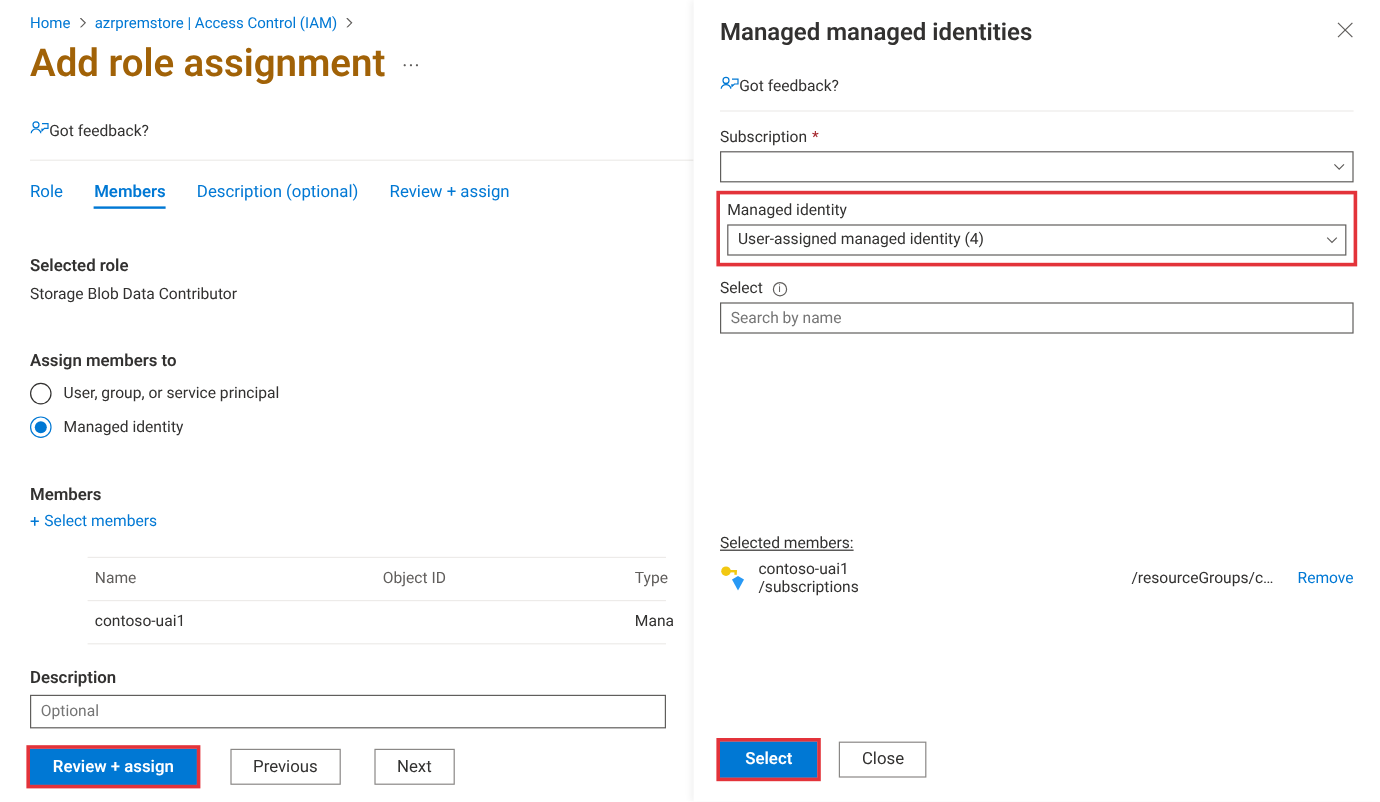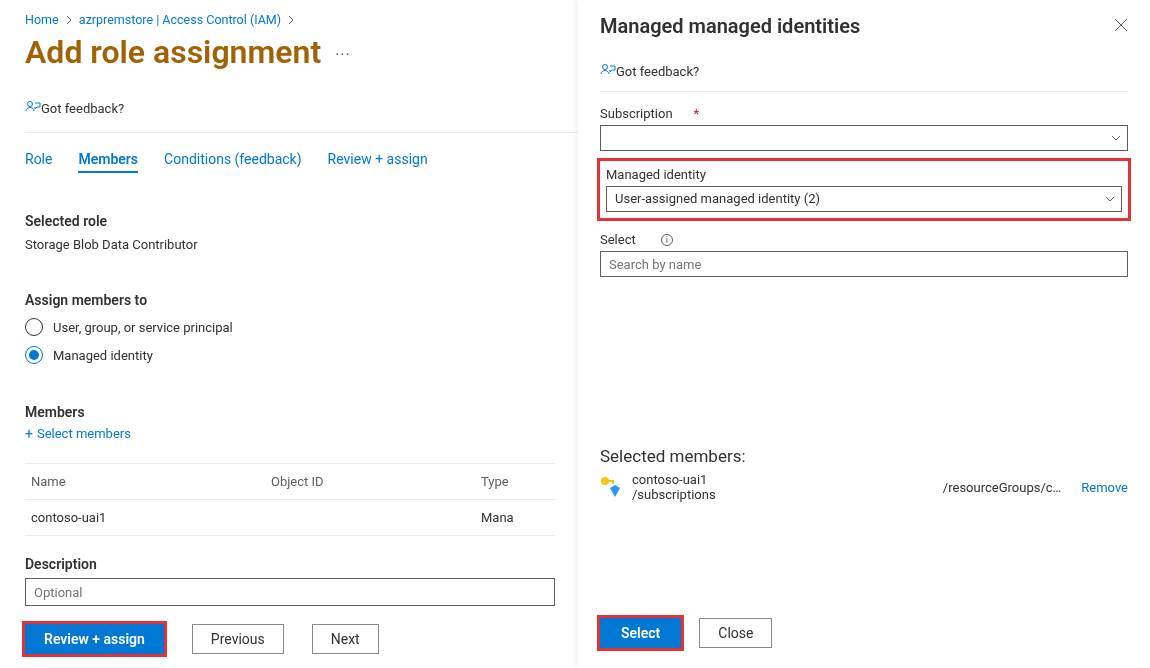--- a/index.html
+++ b/index.html
@@ -85,21 +85,21 @@
   }
   .select-members {
     margin-top:6px;
     color: var(--link-blue);
     display:flex; align-items:center; gap:4px;
     font-size:13px;
   }
   .plus-icon { font-size:14px; line-height:1;}
   .members-table { margin-top: 22px; width: 530px;}
   .members-table .thead, .members-table .trow {
-    display:flex; padding: 10px 6px; border-bottom:1px solid var(--border-light);
+    display:flex; padding: 10px 6px; border-bottom:1px solid var(--border-light);margin-left:48px;
   }
   .members-table .thead { font-weight:400; color:#605e5c; border-top:1px solid var(--border-light);}
   .col-name { flex: 0 0 240px; }
   .col-obj  { flex: 0 0 210px; }
   .col-type { flex: 1; }
   .desc-label { font-weight:600; font-size:14px; margin-top:20px; margin-bottom:6px;}
   .desc-input {
     width: 530px; height: 28px; border:1px solid #605e5c;
     padding: 4px 8px; font-size:13px; color:#605e5c; font-family:inherit;
   }
@@ -136,21 +136,21 @@
     box-shadow: -2px 0 6px rgba(0,0,0,0.06);
     padding: 14px 22px 0 22px;
   }
   .panel-head {
     display:flex; align-items:center; justify-content:space-between;
   }
   .panel-title { font-size:20px; font-weight:600; }
   .close-x { font-size:16px; color:#605e5c; cursor:pointer;}
   .panel-body { margin-top: 24px;}
   .panel-hr { border:none; border-top:1px solid var(--border-light); margin-top:10px;}
-  .field-label { font-size:13px; margin-top: 14px; display:flex; align-items:center; gap:21px;}
+  .field-label { font-size:13px; margin-top: 14px; display:flex; align-items:center; gap:4px;}
   .req-star { color: #a4262c; }
   .panel-select, .panel-input {
     width:100%; height:26px; border:1px solid #605e5c;
     background:#fff; font-size:13px; padding: 0 24px 0 8px;
     font-family:inherit; color: var(--text-primary);
     position:relative;
   }
   .select-wrap { position:relative; margin-top:4px;}
   .select-wrap .chev {
     position:absolute; right:7px; top:50%; transform:translateY(-50%);
@@ -160,21 +160,21 @@
     width:12px; height:12px; border:1px solid #605e5c; border-radius:50%;
     display:inline-flex; align-items:center; justify-content:center;
     font-size:9px; color:#605e5c; margin-left:4px;
   }
   .managed-block.highlight-red { padding:6px 6px; }
   .selected-members-area {
     position:absolute;
     left:22px; right:22px;
     top: 446px;
   }
-  .sel-label { font-size:17px; margin-bottom:6px;}
+  .sel-label { font-size:13px; margin-bottom:6px;text-decoration:underline;}
   .sel-row { display:flex; align-items:center; gap:10px; }
   .sel-icon {
     width:22px; height:22px; position:relative; flex-shrink:0;
   }
   .key-svg{ position:absolute; left:0; top:0;}
   .badge-svg{ position:absolute; left:8px; top:8px;}
   .sel-text { display:flex; flex-direction:column; font-size:13px; flex:1;}
   .sel-text .sub { color: var(--text-primary);}
   .sel-rg { margin-left:auto; font-size:13px;}
   .remove-link { color: var(--link-blue); font-size:13px; margin-left:10px; cursor:pointer;}
@@ -216,21 +216,21 @@
         <path d="M10 4 h5 v4 h-3 l-2 2 v-2"></path>
       </svg>
     </span>
     <span>Got feedback?</span>
   </div>
   <hr class="hr-light">
 
   <div class="tabs">
     <div class="tab">Role</div>
     <div class="tab active">Members</div>
-    <div class="tab">Conditions (feedback)</div>
+    <div class="tab">Description (optional)</div>
     <div class="tab">Review + assign</div>
   </div>
 
   <div class="section-label">Selected role</div>
   <div class="section-value">Storage Blob Data Contributor</div>
 
   <div class="section-label">Assign members to</div>
   <div class="radio-row">
     <span class="radio-outer"></span>
     <span>User, group, or service principal</span>
@@ -301,21 +301,21 @@
     <div class="select-wrap">
       <div class="panel-select"></div>
       <svg class="chev" viewBox="0 0 10 10">
           <path d="M1 3 L5 7 L9 3" fill="none" stroke="#605e5c" stroke-width="1"></path>
         </svg>
     </div>
 
     <div class="managed-block highlight-red" style="margin-top:10px;">
       <div class="field-label" style="margin-top:0">Managed identity</div>
       <div class="select-wrap">
-        <div class="panel-select" style="line-height:24px">User-assigned managed identity (2)</div>
+        <div class="panel-select" style="line-height:24px">User-assigned managed identity (4)</div>
         <svg class="chev" viewBox="0 0 10 10">
             <path d="M1 3 L5 7 L9 3" fill="none" stroke="#605e5c" stroke-width="1"></path>
           </svg>
       </div>
     </div>
 
     <div class="field-label">
       <span>Select</span>
       <span class="info-icon">i</span>
     </div>

